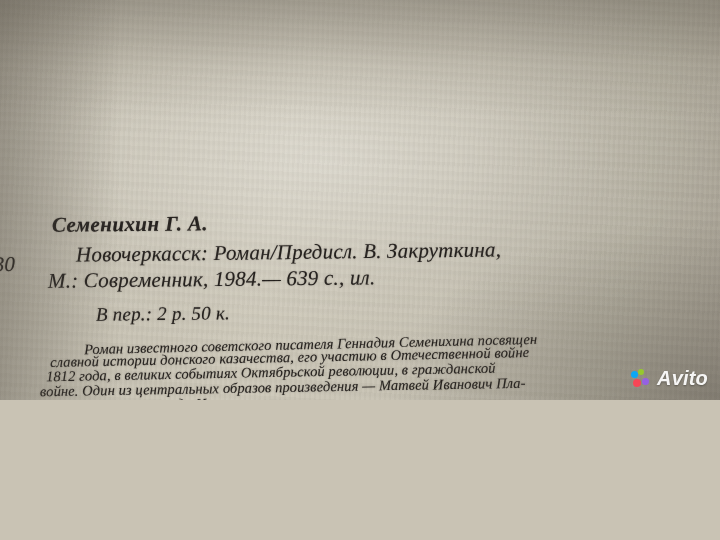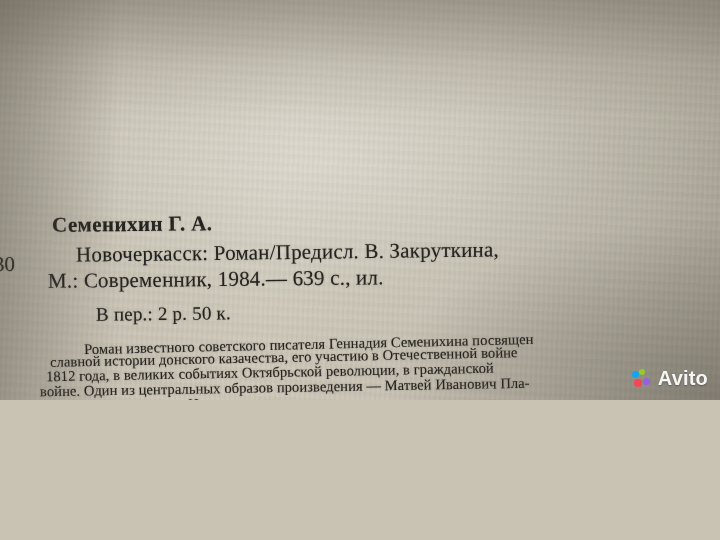--- a/index.html
+++ b/index.html
@@ -16,20 +16,21 @@
 
   #page {
     position: relative;
     width: 720px;
     height: 400px;
     overflow: hidden;
     
     background:
       radial-gradient(ellipse 90% 70% at 45% 40%, rgba(255,255,255,0.30) 0%, rgba(255,255,255,0.06) 45%, rgba(0,0,0,0.0) 70%),
       linear-gradient(100deg, #b9b3a4 0%, #c7c2b3 18%, #cdc8b9 40%, #c6c1b2 62%, #b4afa0 85%, #a59f92 100%);
+    font-style: italic;
   }
 
   
   #paper-texture {
     position: absolute;
     inset: 0;
     background:
       repeating-linear-gradient(92deg, rgba(255,255,255,0.025) 0px, rgba(255,255,255,0.025) 2px, rgba(0,0,0,0.018) 3px, rgba(0,0,0,0.018) 5px),
       repeating-linear-gradient(3deg, rgba(255,255,255,0.02) 0px, rgba(255,255,255,0.02) 3px, rgba(0,0,0,0.015) 6px, rgba(0,0,0,0.015) 9px);
     pointer-events: none;

